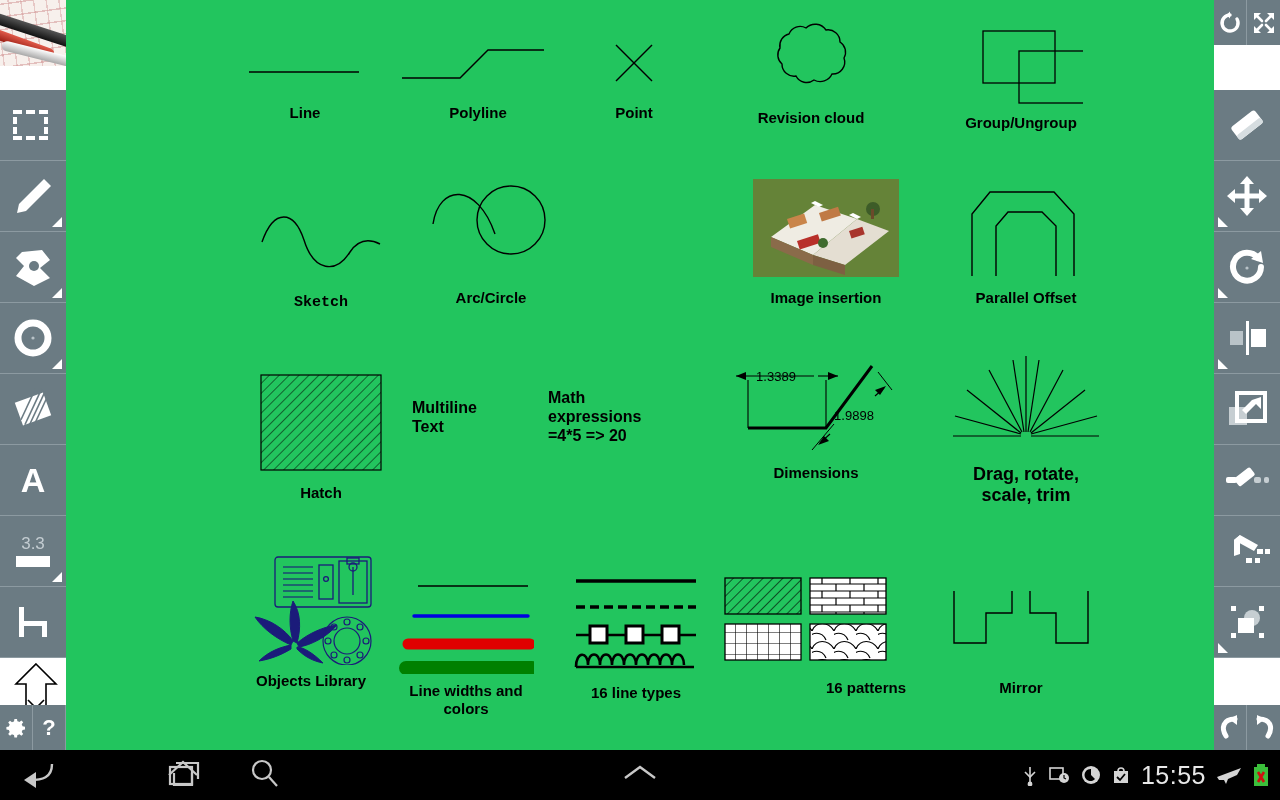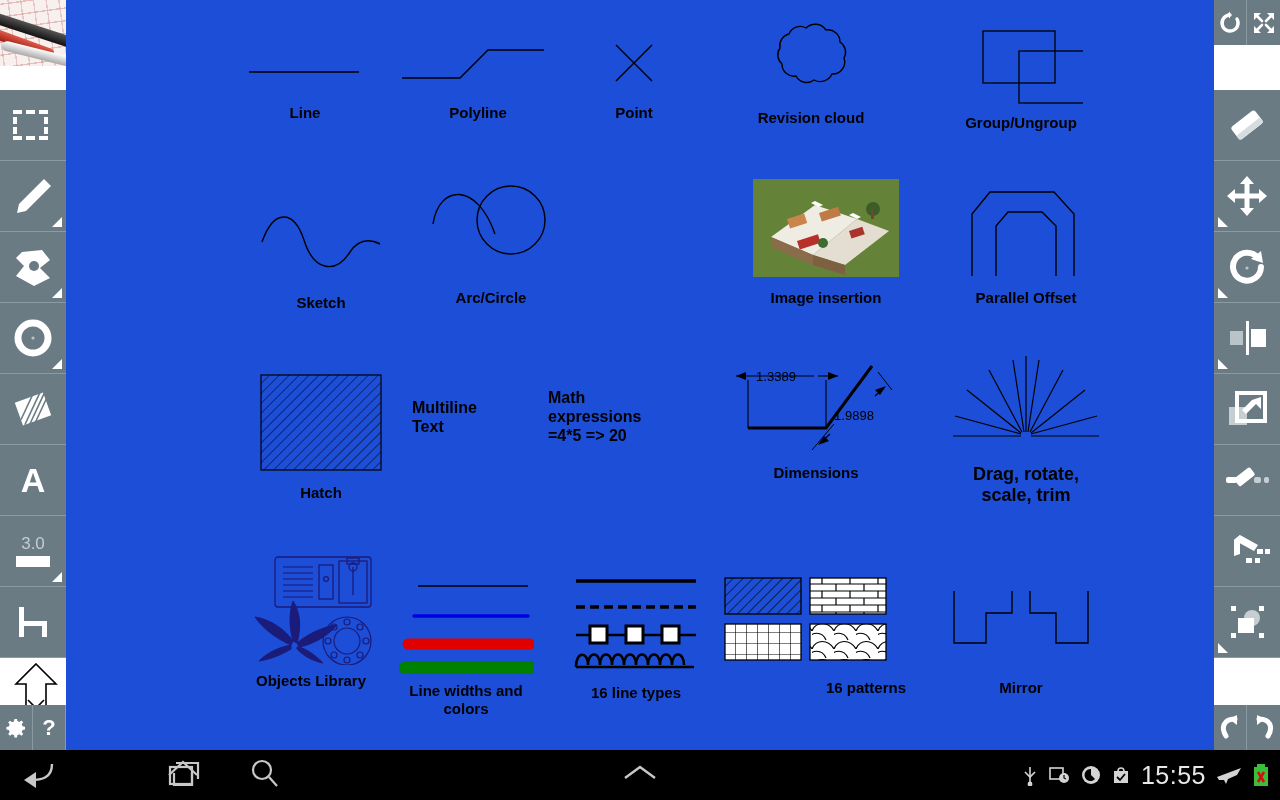--- a/index.html
+++ b/index.html
@@ -6,21 +6,21 @@
   html,body { width:1280px; height:800px; overflow:hidden; }
   body {
     font-family:"Liberation Sans", sans-serif;
     background:#ffffff;
     position:relative;
   }
 
   
   #sheet {
     position:absolute; left:66px; top:0; width:1148px; height:750px;
-    background:#1d4ed8;
+    background:#22c55e;
   }
 
   
   #topbar {
     position:absolute; left:246px; top:0; height:34px;
     display:flex; align-items:stretch;
     background:#6b7b83; color:#ffffff;
     font-size:13px;
   }
   .tb-cell {
@@ -219,21 +219,21 @@
   </div>
 
   <div class="tool">
     <svg width="40" height="40" viewBox="0 0 40 40">
       <text x="20" y="32" font-family="Liberation Sans, sans-serif" font-size="34" font-weight="bold" fill="#fff" text-anchor="middle">A</text>
     </svg>
   </div>
 
   <div class="tool corner-br">
     <div>
-      <div class="lw-label">3.0</div>
+      <div class="lw-label">3.3</div>
       <div class="lw-bar"></div>
     </div>
   </div>
 
   <div class="tool">
     <svg width="42" height="42" viewBox="0 0 42 42">
       <g fill="#fff">
         <rect x="7" y="6" width="5" height="30"></rect>
         <rect x="7" y="20" width="28" height="5"></rect>
         <rect x="30" y="20" width="5" height="16"></rect>
@@ -434,21 +434,21 @@
   <div class="cell" style="left:845px; top:20px; width:220px;">
     <div class="art" style="height:90px;">
       <svg width="124" height="84" viewBox="0 0 124 84">
         <rect x="24" y="8" width="72" height="52" fill="none" stroke="#000" stroke-width="1.3"></rect>
         <rect x="60" y="28" width="72" height="52" fill="none" stroke="#000" stroke-width="1.3"></rect>
       </svg>
     </div>
     <div class="cap">Group/Ungroup</div>
   </div>
 
-  <div class="cell" style="left:160px; top:195px; width:190px;">
+  <div class="cell" style="left:160px; top:195px; width:190px;font-family:Liberation Mono, monospace;">
     <div class="art" style="height:95px;">
       <svg width="126" height="70" viewBox="0 0 126 70">
         <path fill="none" stroke="#000" stroke-width="1.4" d="M4 34 C16 0 36 2 46 32 C56 64 78 66 92 44 C100 32 110 30 122 36"></path>
       </svg>
     </div>
     <div class="cap">Sketch</div>
   </div>
 
   <div class="cell" style="left:330px; top:175px; width:190px;">
     <div class="art" style="height:110px;">

